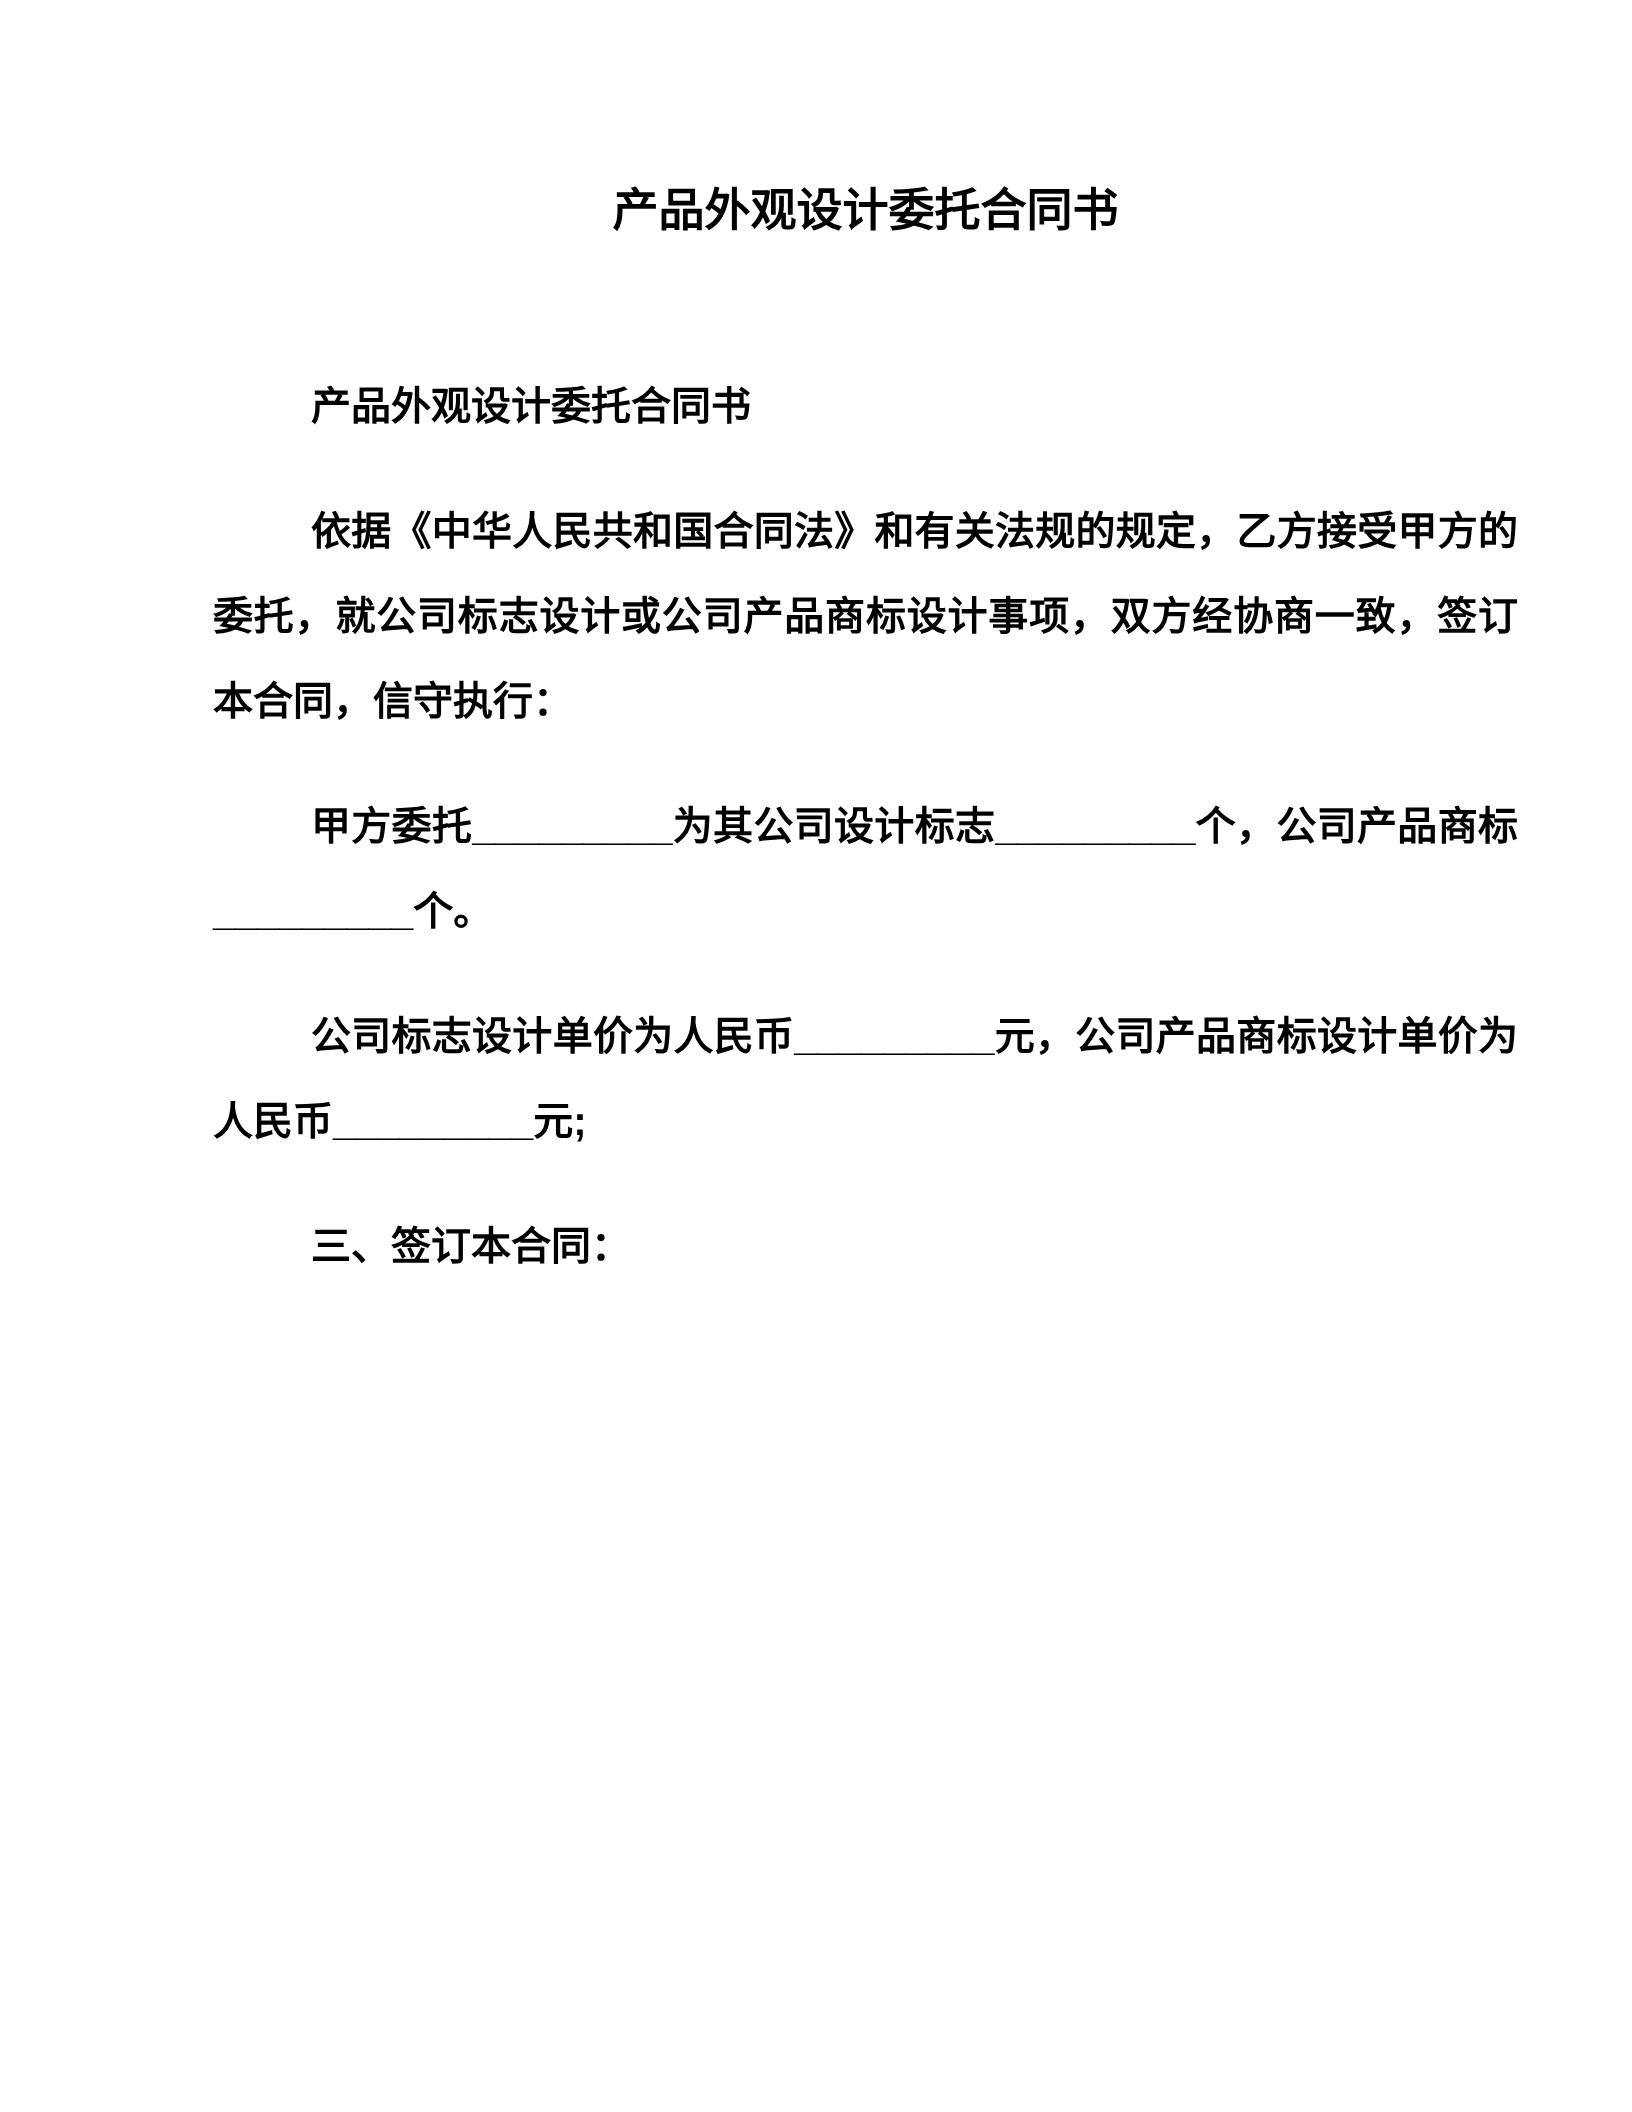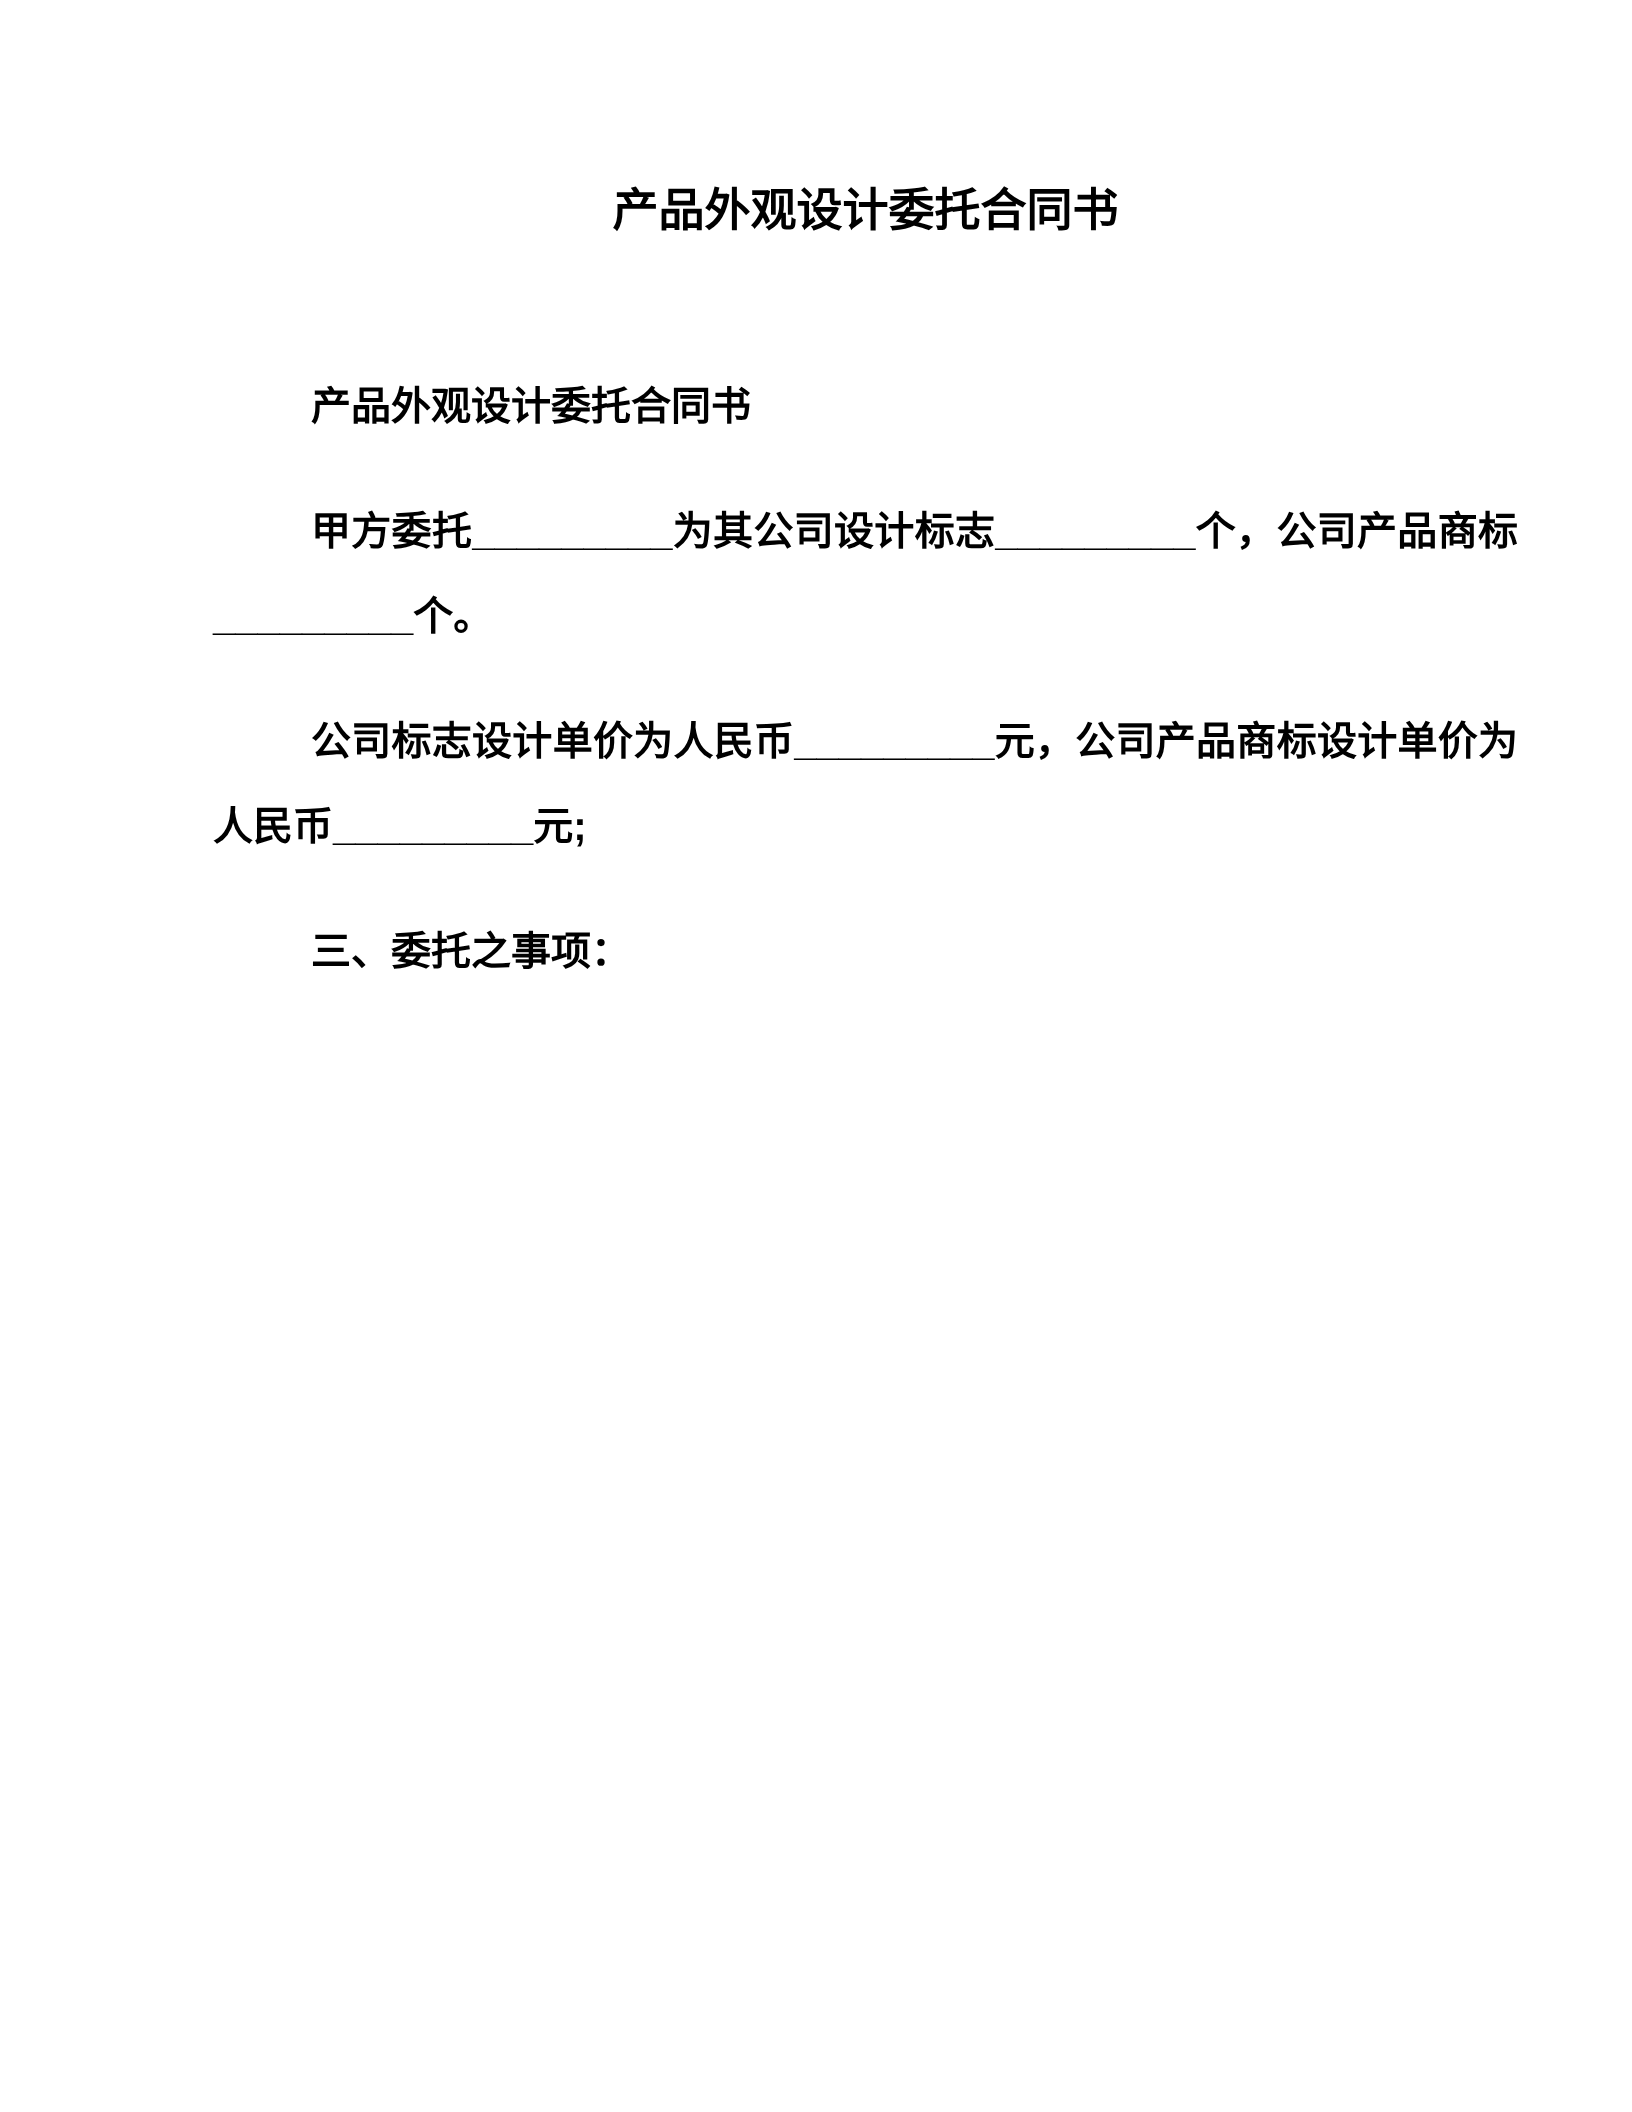--- a/index.html
+++ b/index.html
@@ -44,23 +44,24 @@
 <body>
 
 <div class="page">
   <h1 class="doc-title">产品外观设计委托合同书</h1>
 
   <div class="doc-body">
     <p>产品外观设计委托合同书</p>
 
 
 
+    <p>依据《中华人民共和国合同法》和有关法规的规定，乙方接受甲方的委托，就公司标志设计或公司产品商标设计事项，双方经协商一致，签订本合同，信守执行：</p>
 
 
     <p>甲方委托_________为其公司设计标志_________个，公司产品商标_________个。</p>
 
 
     <p>公司标志设计单价为人民币_________元，公司产品商标设计单价为人民币_________元;</p>
 
 
-    <p>三、委托之事项：</p>
+    <p>三、签订本合同：</p>
   </div>
 </div>
 
 </body></html>

